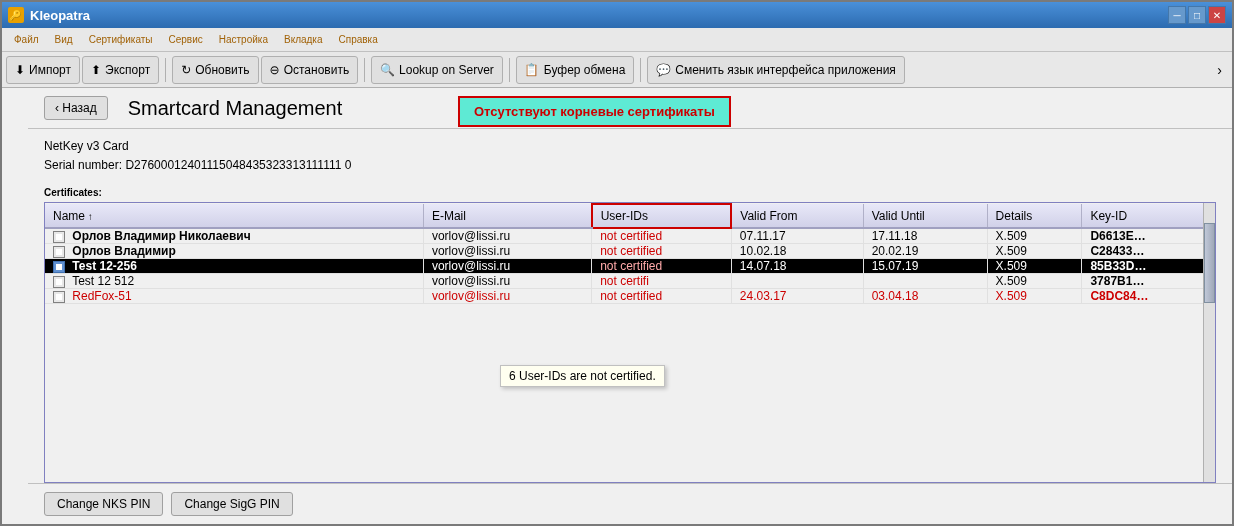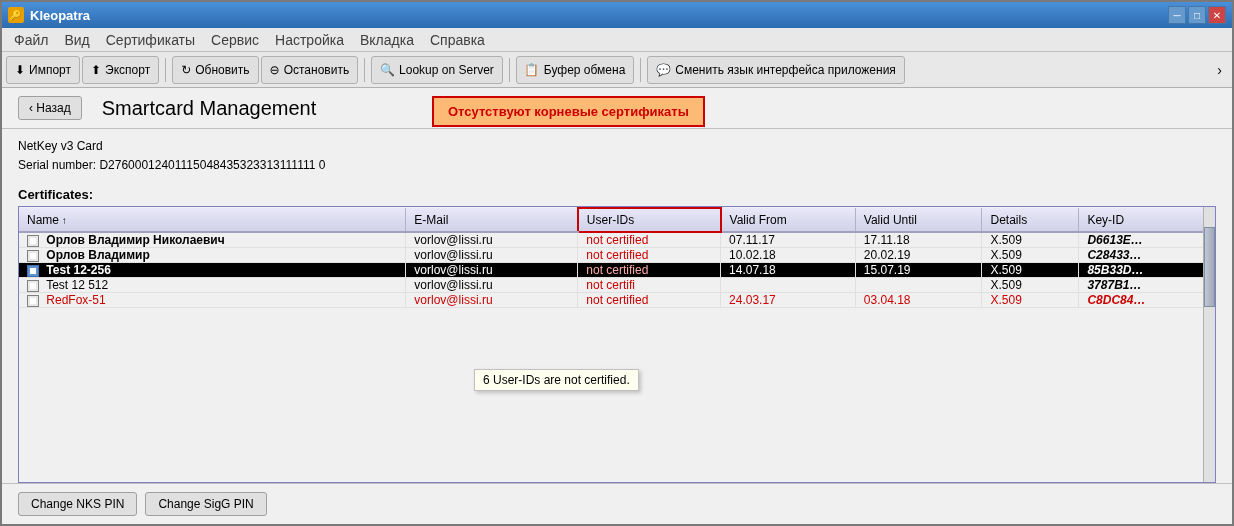--- a/index.html
+++ b/index.html
@@ -73,22 +73,22 @@
       border-bottom: 1px solid #c0c0c0;
       display: flex;
       align-items: center;
       height: 24px;
       padding: 0 4px;
       flex-shrink: 0;
     }
     .menu-item {
       padding: 3px 8px;
       cursor: pointer;
-      font-size: 14px;
-      color: #404040;
+      font-size: 10px;
+      color: #a16207;
     }
 
     
     .toolbar {
       background: #e8e8e8;
       border-bottom: 1px solid #b0b0b0;
       display: flex;
       align-items: center;
       height: 36px;
       padding: 0 4px;
@@ -122,20 +122,21 @@
     }
 
     
     .content {
       display: flex;
       flex-direction: column;
       flex: 1;
       padding: 0;
       overflow: hidden;
       position: relative;
+      margin-left: 26px;
     }
 
     
     .page-header {
       display: flex;
       align-items: center;
       padding: 8px 16px;
       border-bottom: 1px solid #c0c0c0;
       background: #f0f0f0;
       flex-shrink: 0;
@@ -152,21 +153,21 @@
     }
     .page-title {
       font-size: 20px;
       font-weight: normal;
       color: #000;
     }
 
     
     .warning-box {
       border: 2px solid #cc0000;
-      background: #fdba74;
+      background: #5eead4;
       color: #cc0000;
       font-weight: bold;
       font-size: 13px;
       padding: 6px 14px;
       position: absolute;
       top: 8px;
       left: 430px;
       white-space: nowrap;
     }
 
@@ -175,21 +176,21 @@
       padding: 8px 16px;
       font-size: 12px;
       flex-shrink: 0;
       background: #f0f0f0;
     }
     .card-info p { line-height: 1.6; }
 
     
     .certs-label {
       padding: 4px 16px;
-      font-size: 13px;
+      font-size: 10px;
       font-weight: bold;
       flex-shrink: 0;
     }
 
     
     .cert-table-container {
       flex: 1;
       overflow: hidden;
       margin: 0 16px;
       border: 1px solid #8080c0;
@@ -238,21 +239,21 @@
     .cert-icon::after {
       content: '';
       position: absolute;
       top: 2px; left: 2px;
       width: 6px; height: 6px;
       background: #ffffff;
     }
     .not-certified { color: #cc0000; }
     .selected .not-certified { color: #ffaaaa; }
     .bold { font-weight: bold; }
-    .key-id-bold { font-weight: bold; font-style: italic; }
+    .key-id-bold { font-weight: bold; }
 
     
     .tooltip-box {
       position: absolute;
       background: #fffff0;
       border: 1px solid #c0c0c0;
       padding: 3px 8px;
       font-size: 12px;
       color: #000;
       box-shadow: 2px 2px 4px rgba(0,0,0,0.2);

